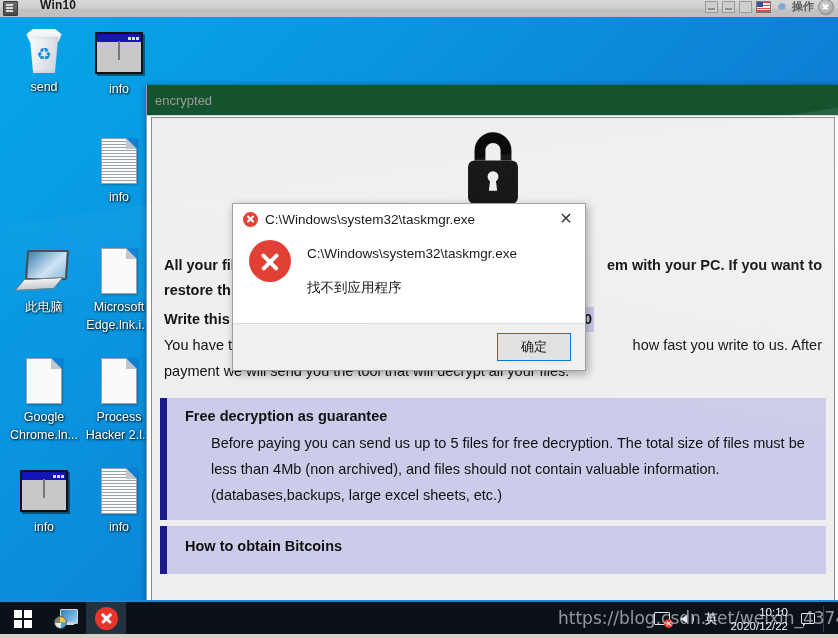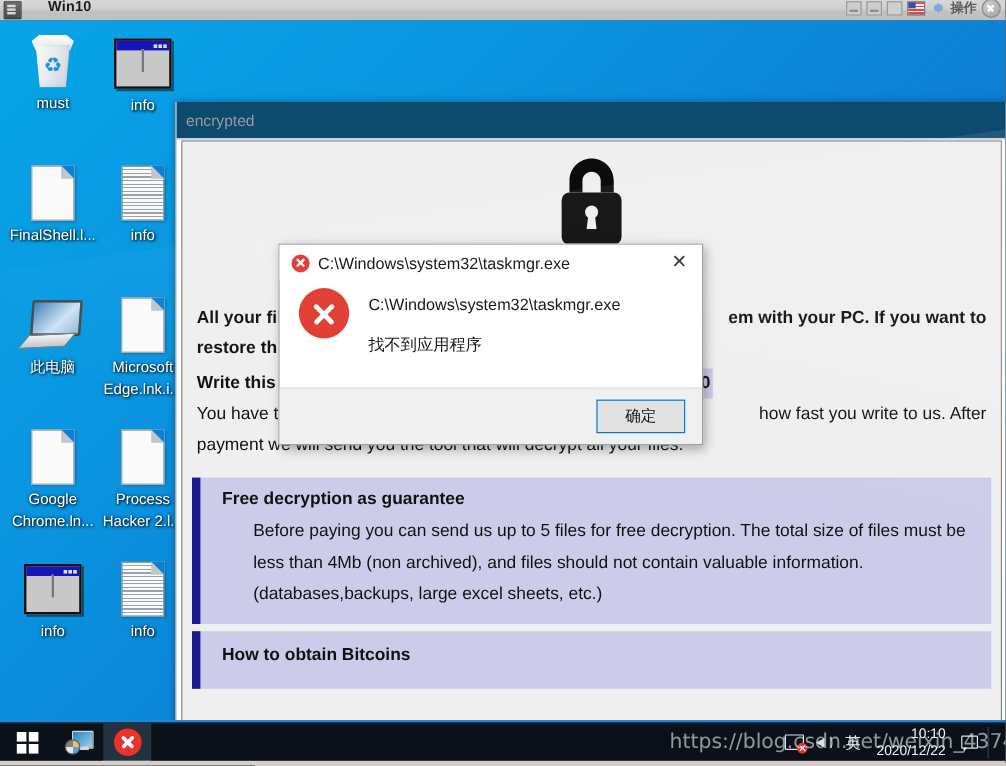--- a/index.html
+++ b/index.html
@@ -138,21 +138,21 @@
   }
 
   
   #note-window{
     position:absolute;left:146px;top:68px;width:692px;height:532px;
     background:#ffffff;border:1px solid #9b9b9b;border-top:none;
     box-shadow:0 0 6px rgba(0,0,0,.35);
     overflow:hidden;
   }
   #note-header{
-    height:30px;background:#0c4a6e;display:flex;align-items:center;
+    height:30px;background:#14532d;display:flex;align-items:center;
     padding-left:8px;border-bottom:1px solid #cfcfcf;
   }
   #note-header-text{font-size:13px;color:#9a9a9a;}
   #note-body{
     position:absolute;left:4px;top:32px;right:4px;bottom:2px;
     background:#efefef;border:1px solid #8a8a8a;overflow:hidden;
   }
   #lock-wrap{display:flex;justify-content:center;padding-top:12px;}
   .lock-svg{width:72px;height:76px;fill:#0b0b0b;}
 
@@ -337,40 +337,34 @@
 <div id="desktop">
 
   <div class="dicon" style="left:8px;top:8px;">
     <span class="glyph">
       <span class="ic-bin">
           <span class="lid"></span>
           <span class="body"></span>
           <span class="rec">♻</span>
         </span>
     </span>
-    <span class="dlabel">must</span>
+    <span class="dlabel">send</span>
   </div>
 
   <div class="dicon" style="left:83px;top:10px;">
     <span class="glyph">
       <span class="ic-win"><span class="tbar">
             <i></i>
             <i></i>
             <i></i>
           </span><span class="cli"></span></span>
     </span>
     <span class="dlabel">info</span>
   </div>
 
-  <div class="dicon" style="left:8px;top:118px;">
-    <span class="glyph">
-        <span class="ic-doc"></span>
-      </span>
-    <span class="dlabel">FinalShell.l...</span>
-  </div>
   <div class="dicon" style="left:83px;top:118px;">
     <span class="glyph">
         <span class="ic-doc lined"></span>
       </span>
     <span class="dlabel">info</span>
   </div>
 
   <div class="dicon" style="left:8px;top:228px;">
     <span class="glyph">
       <span class="ic-pc">

